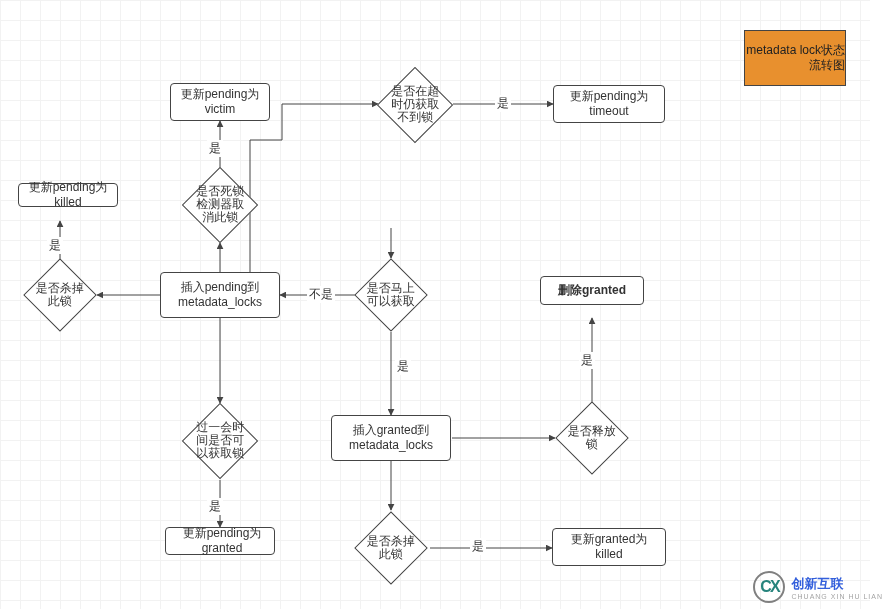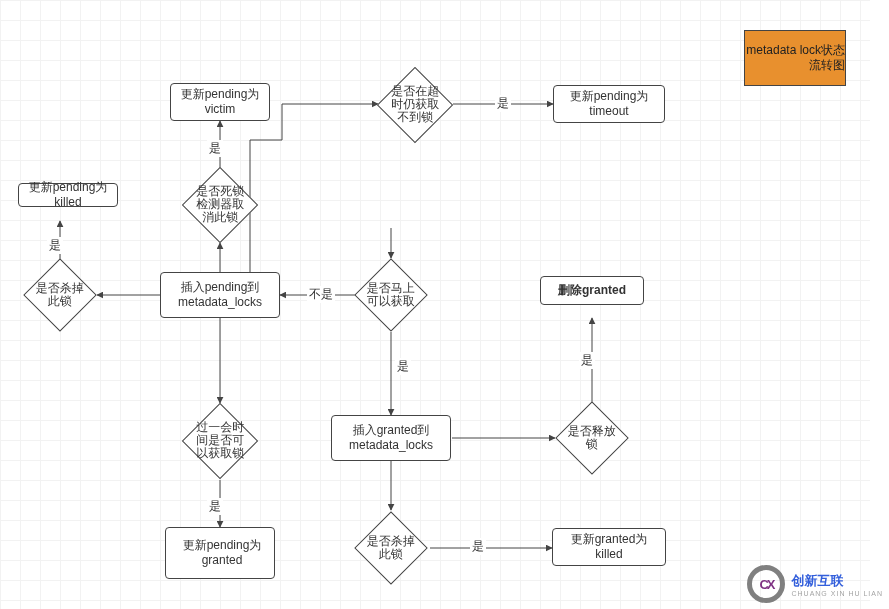--- a/index.html
+++ b/index.html
@@ -9,21 +9,21 @@
         background-size:20px 20px;}
   .canvas{position:relative;width:889px;height:609px;overflow:hidden;}
   .node{position:absolute;display:flex;align-items:center;justify-content:center;text-align:center;line-height:1.25;box-sizing:border-box;}
   .process{background:#fff;border:1.5px solid #444;border-radius:4px;padding:4px;}
   .title-box{background:#e8902e;border:1.5px solid #444;color:#222;}
   .decision{background:#fff;border:1.5px solid #444;transform:rotate(45deg);transform-origin:center;}
   .decision > span{display:block;transform:rotate(-45deg);text-align:center;line-height:1.1;max-width:90px;}
   .edge-label{position:absolute;background:#fff;font-size:12px;padding:0 2px;}
   svg.edges{position:absolute;left:0;top:0;width:889px;height:609px;pointer-events:none;}
   .watermark{position:absolute;right:6px;bottom:6px;display:flex;align-items:center;gap:6px;opacity:.9;}
-  .watermark .logo{width:28px;height:28px;border:5px solid #737373;border-radius:50%;display:flex;align-items:center;justify-content:center;font-weight:bold;font-size:13px;color:#701a75;letter-spacing:-2px;}
+  .watermark .logo{width:28px;height:28px;border:2px solid #737373;border-radius:50%;display:flex;align-items:center;justify-content:center;font-weight:bold;font-size:16px;color:#0f766e;letter-spacing:-2px;}
   .watermark .txt .zh{font-size:13px;font-weight:bold;color:#1d4ed8;}
   .watermark .txt .en{font-size:7px;letter-spacing:1px;color:#999;}
 </style>
 </head>
 <body>
 
 <div class="canvas">
   <div class="grid"></div>
 
   <svg class="edges">
@@ -78,21 +78,21 @@
     </div>
 
   <div class="node process" style="left:170px;top:83px;width:100px;height:38px;">
     <span>更新pending为victim</span>
     </div>
 
   <div class="node process" style="left:553px;top:85px;width:112px;height:38px;">
     <span>更新pending为timeout</span>
     </div>
 
-  <div class="node process" style="left:165px;top:527px;width:110px;height:52px;padding-left:8px;">
+  <div class="node process" style="left:165px;top:527px;width:110px;height:28px;padding-left:8px;">
     <span>更新pending为granted</span>
     </div>
 
   <div class="node process" style="left:331px;top:415px;width:120px;height:46px;">
     <span>插入granted到metadata_locks</span>
     </div>
 
   <div class="node process" style="left:540px;top:276px;width:104px;height:29px;font-weight:bold;">
     <span>删除granted</span>
     </div>

